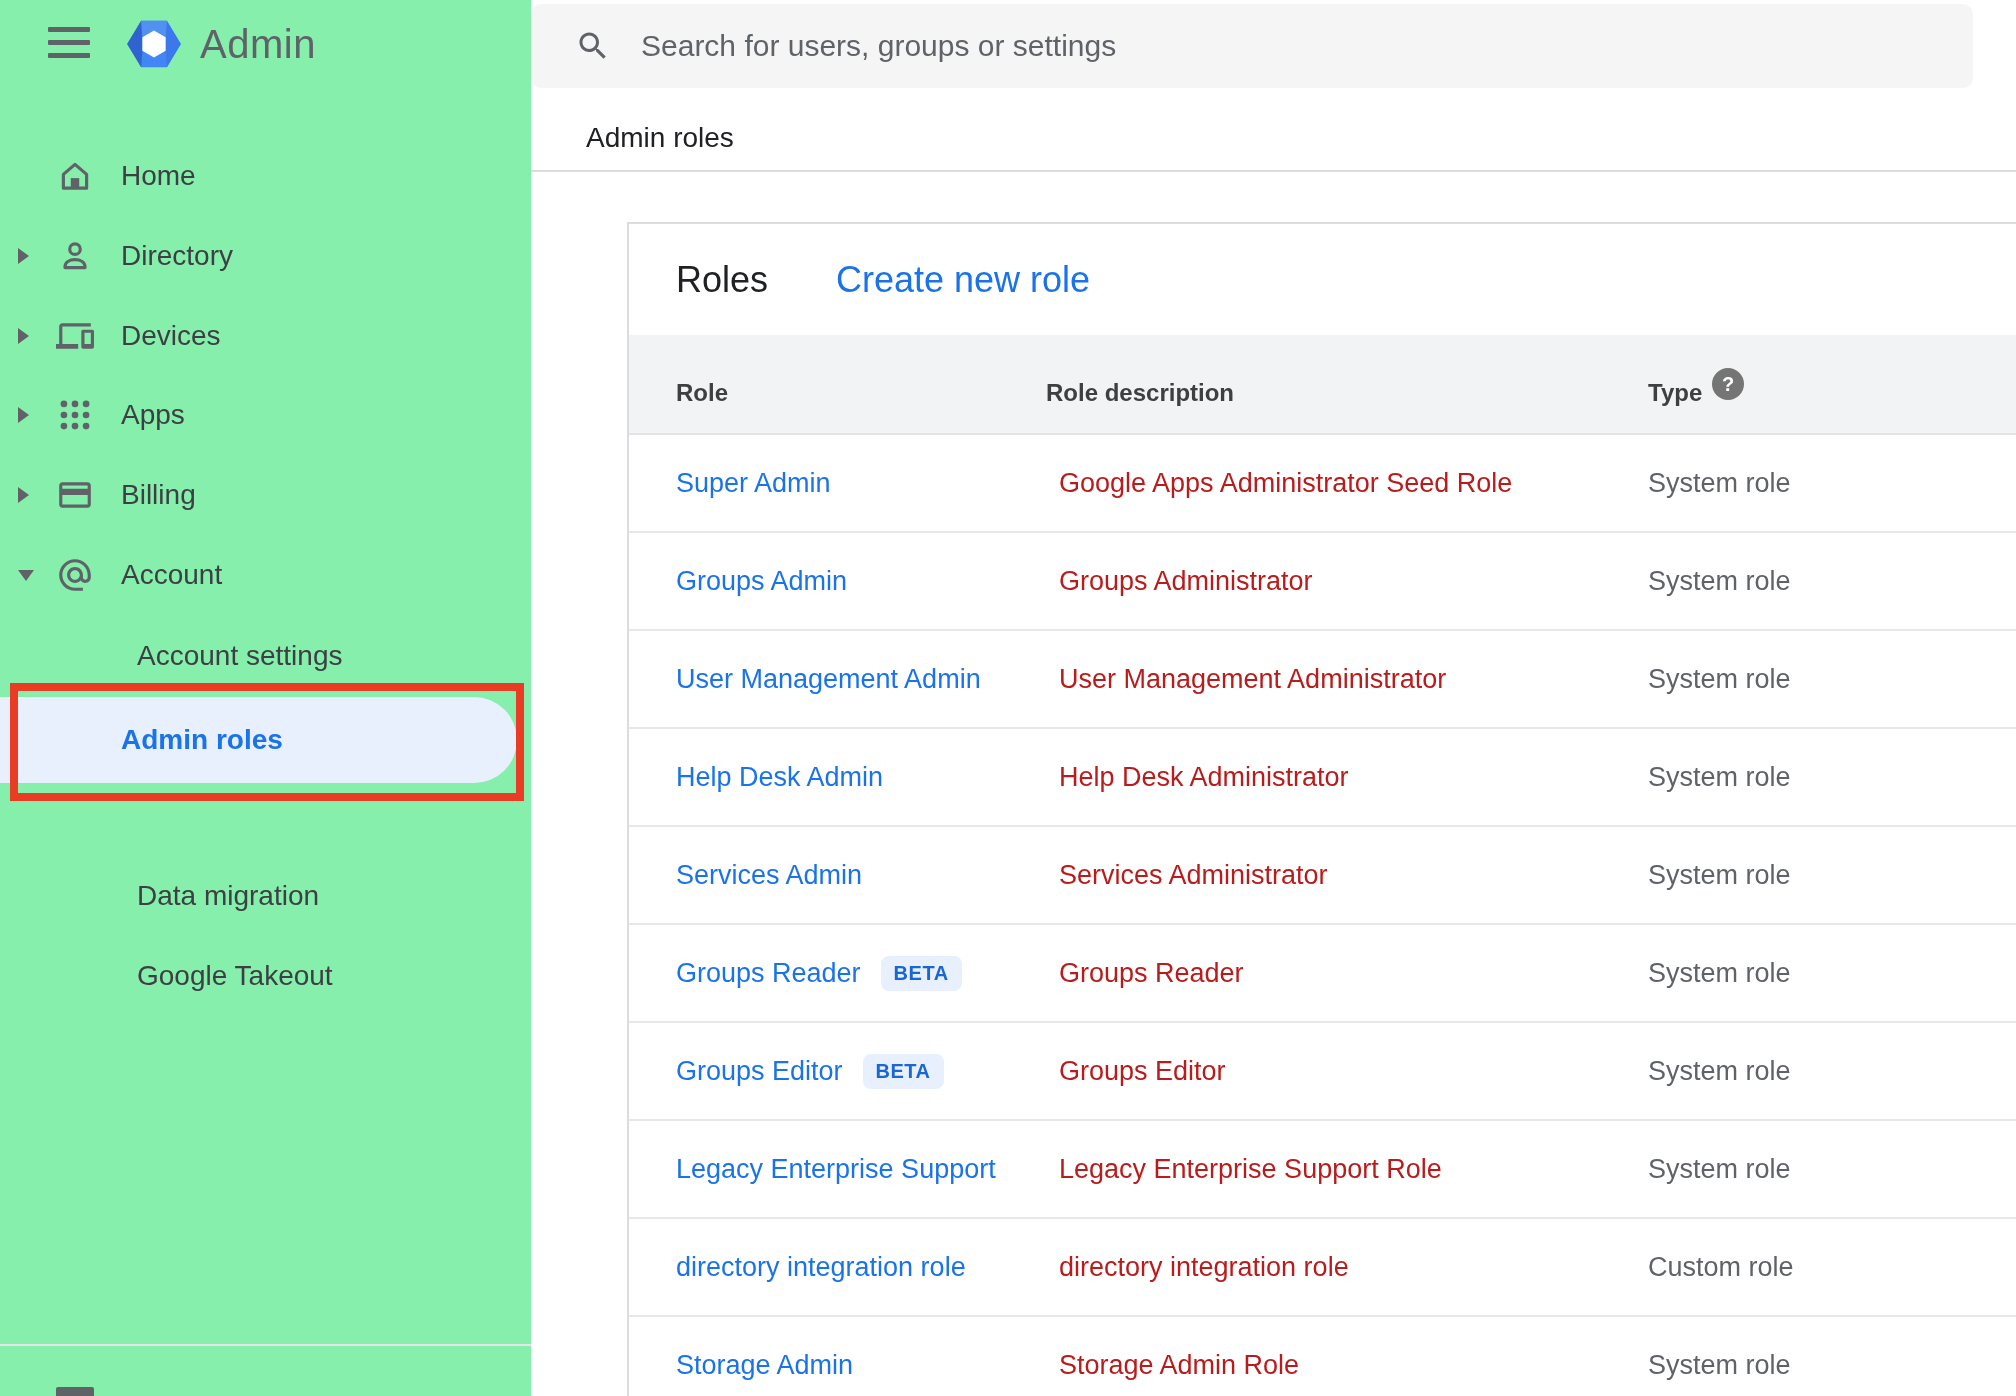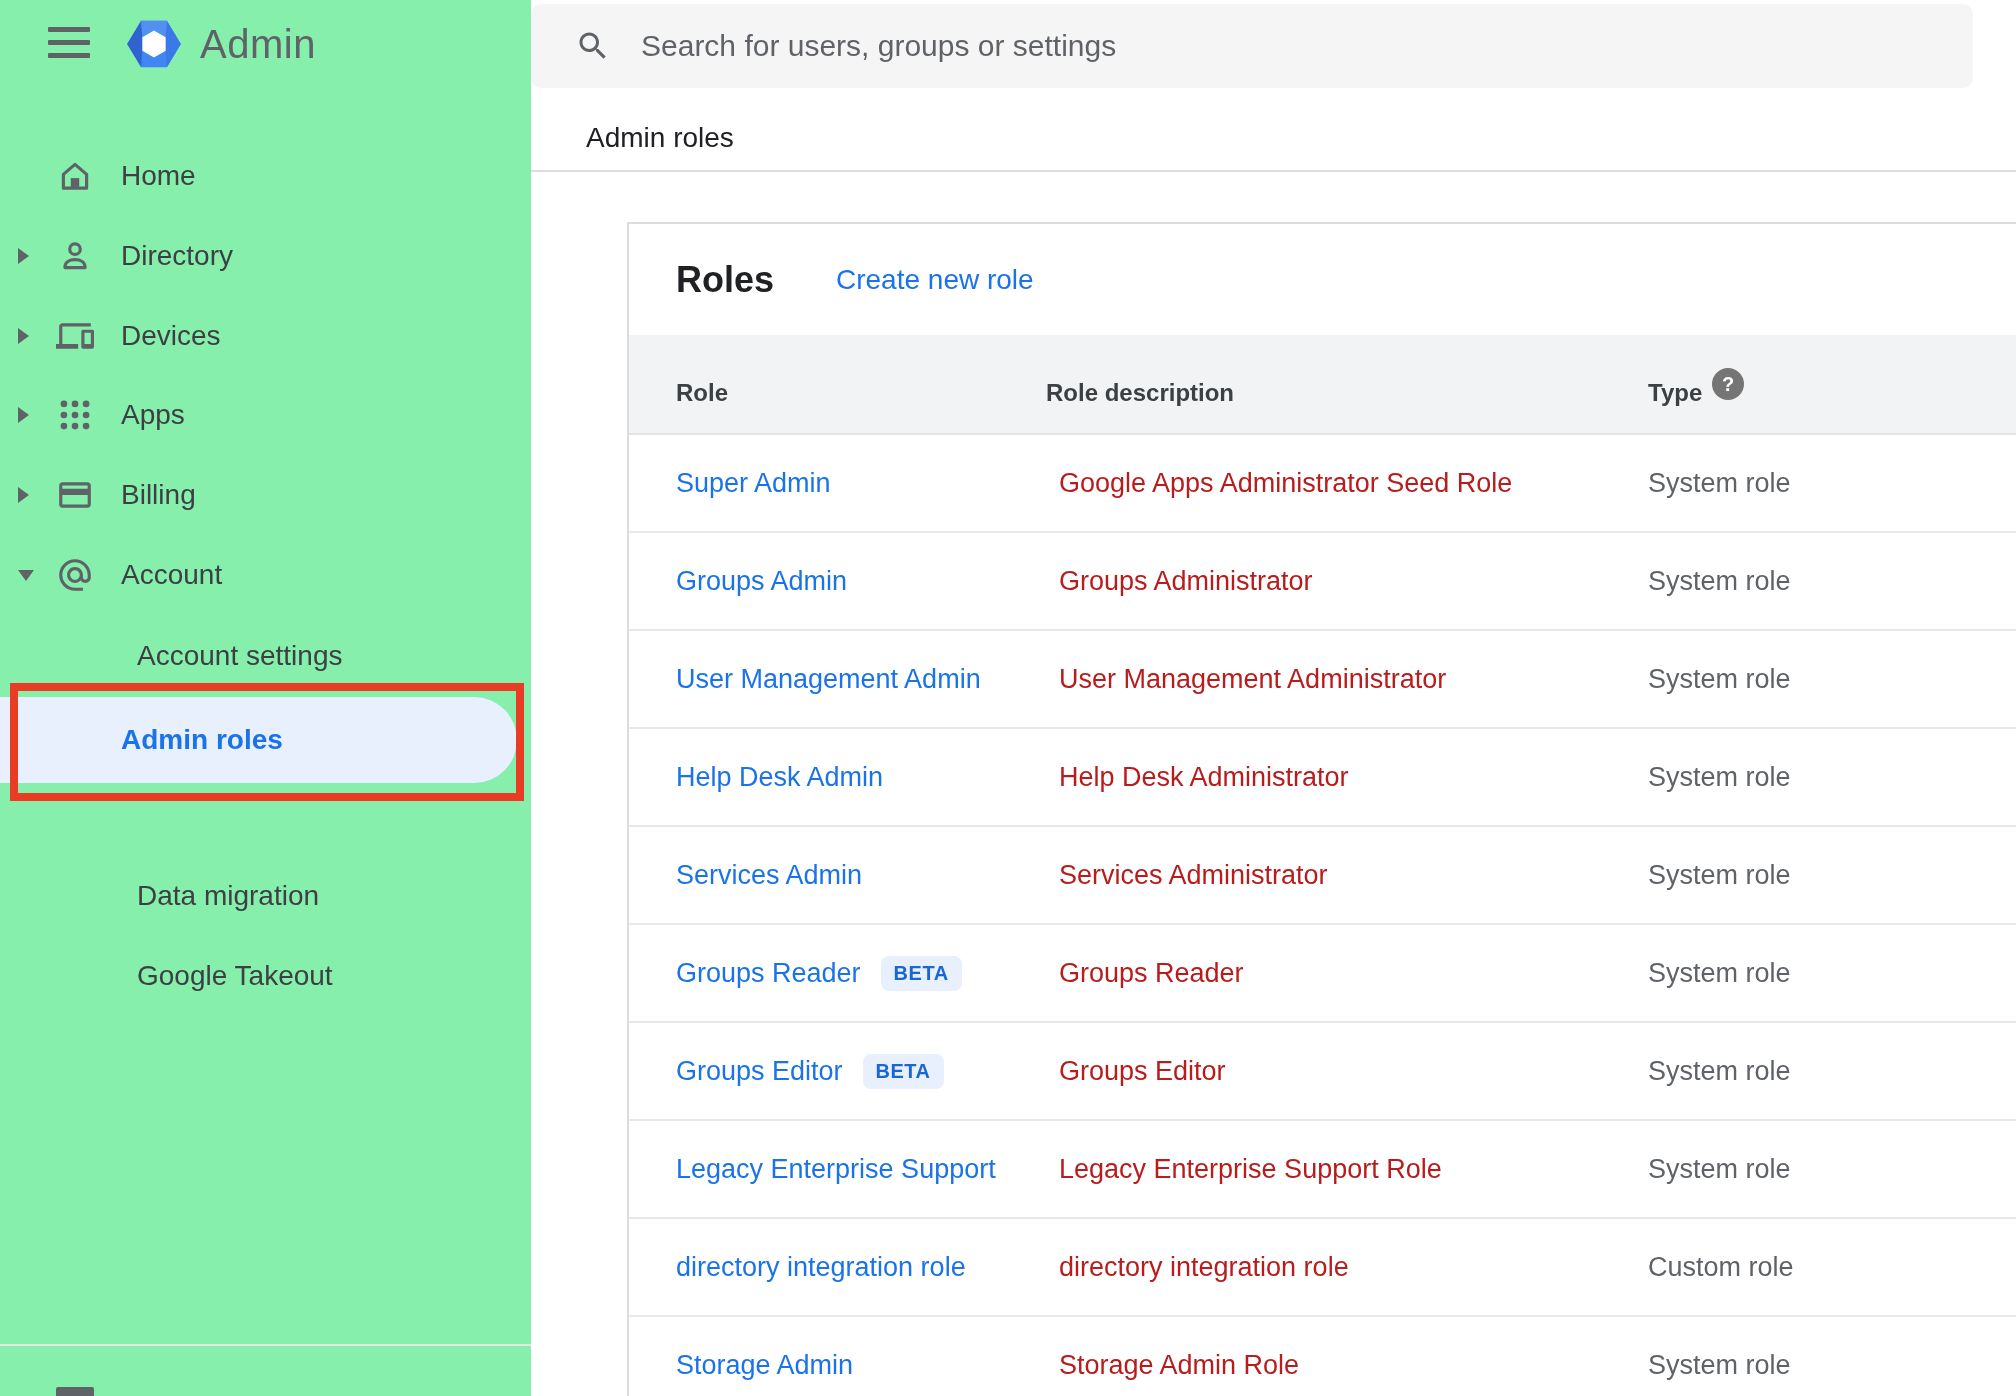--- a/index.html
+++ b/index.html
@@ -40,22 +40,22 @@
   .search-bar { position:absolute; left:531px; top:4px; width:1442px; height:84px; background:#f5f5f5; border-radius:10px; }
   .search-icon { position:absolute; left:44px; top:24px; width:36px; height:36px; }
   .search-input { position:absolute; left:110px; top:0; width:1300px; height:84px; border:none; background:transparent; outline:none; font-family:"Liberation Sans", sans-serif; font-size:30px; color:#3c4043; }
   .search-input::placeholder { color:#5f6368; opacity:1; }
 
   .breadcrumb { position:absolute; left:586px; top:122px; font-size:28px; color:#202124; }
   .content-divider { position:absolute; left:531px; top:170px; width:1485px; height:2px; background:#dadce0; }
 
   
   .card { position:absolute; left:627px; top:222px; width:1389px; height:1174px; background:#fff; border-top:2px solid #dadce0; border-left:2px solid #dadce0; overflow:hidden; }
-  .card-title { position:absolute; left:47px; top:0; height:111px; line-height:111px; font-size:36px; font-weight:700; color:#202124; }
-  .create-link { position:absolute; left:207px; top:0; height:111px; line-height:111px; font-size:28px; color:#1a73e8; text-decoration:none; cursor:pointer; }
+  .card-title { position:absolute; left:47px; top:0; height:111px; line-height:111px; font-size:36px; font-weight:400; color:#202124; }
+  .create-link { position:absolute; left:207px; top:0; height:111px; line-height:111px; font-size:36px; color:#1a73e8; text-decoration:none; cursor:pointer; }
 
   .thead { position:absolute; left:0; top:111px; width:1389px; height:100px; background:#f1f3f4; border-bottom:2px solid #e4e4e4; }
   .th { position:absolute; top:0; height:116px; display:flex; align-items:center; font-size:24px; font-weight:700; color:#3c4043; }
   .th.col-role { left:47px; } .th.col-desc { left:417px; } .th.col-type { left:1019px; }
   .help-circle { position:absolute; left:1083px; top:33px; width:32px; height:32px; border-radius:50%; background:#757575; color:#fff; font-size:20px; font-weight:700; text-align:center; line-height:32px; cursor:pointer; }
 
   .trow { position:absolute; left:0; width:1389px; height:98px; border-bottom:2px solid #e7e7e7; background:#fff; }
   .cell { position:absolute; top:0; height:96px; display:flex; align-items:center; font-size:27px; }
   .cell.c-role { left:47px; gap:20px; }
   .cell.c-desc { left:417px; color:#b91c1c;margin-left:13px; }

